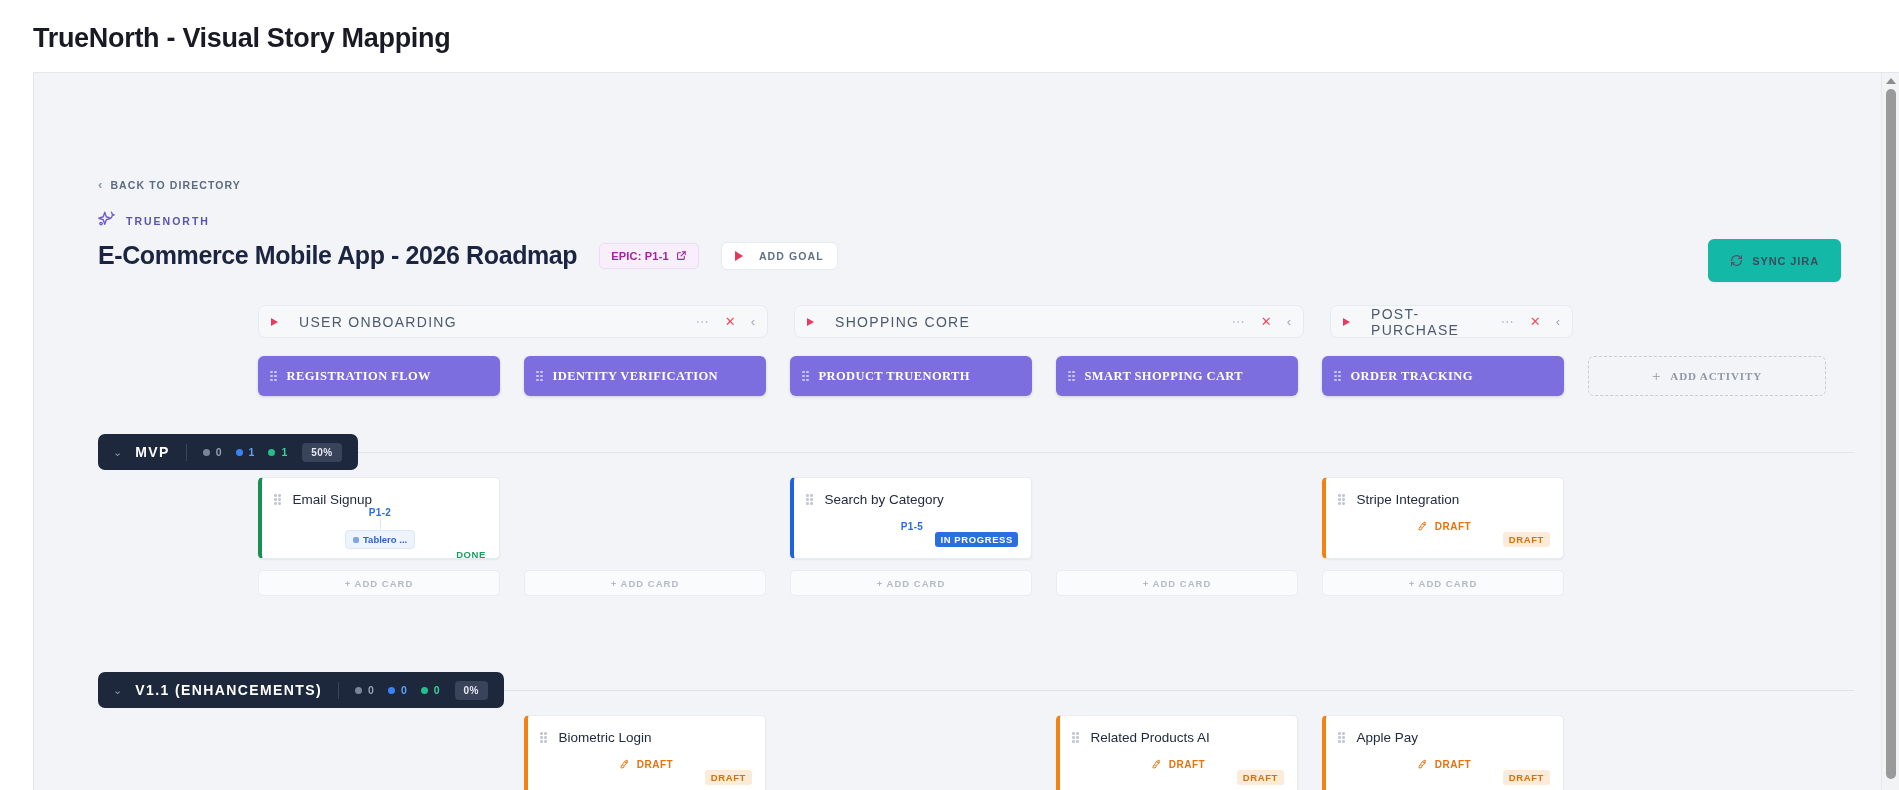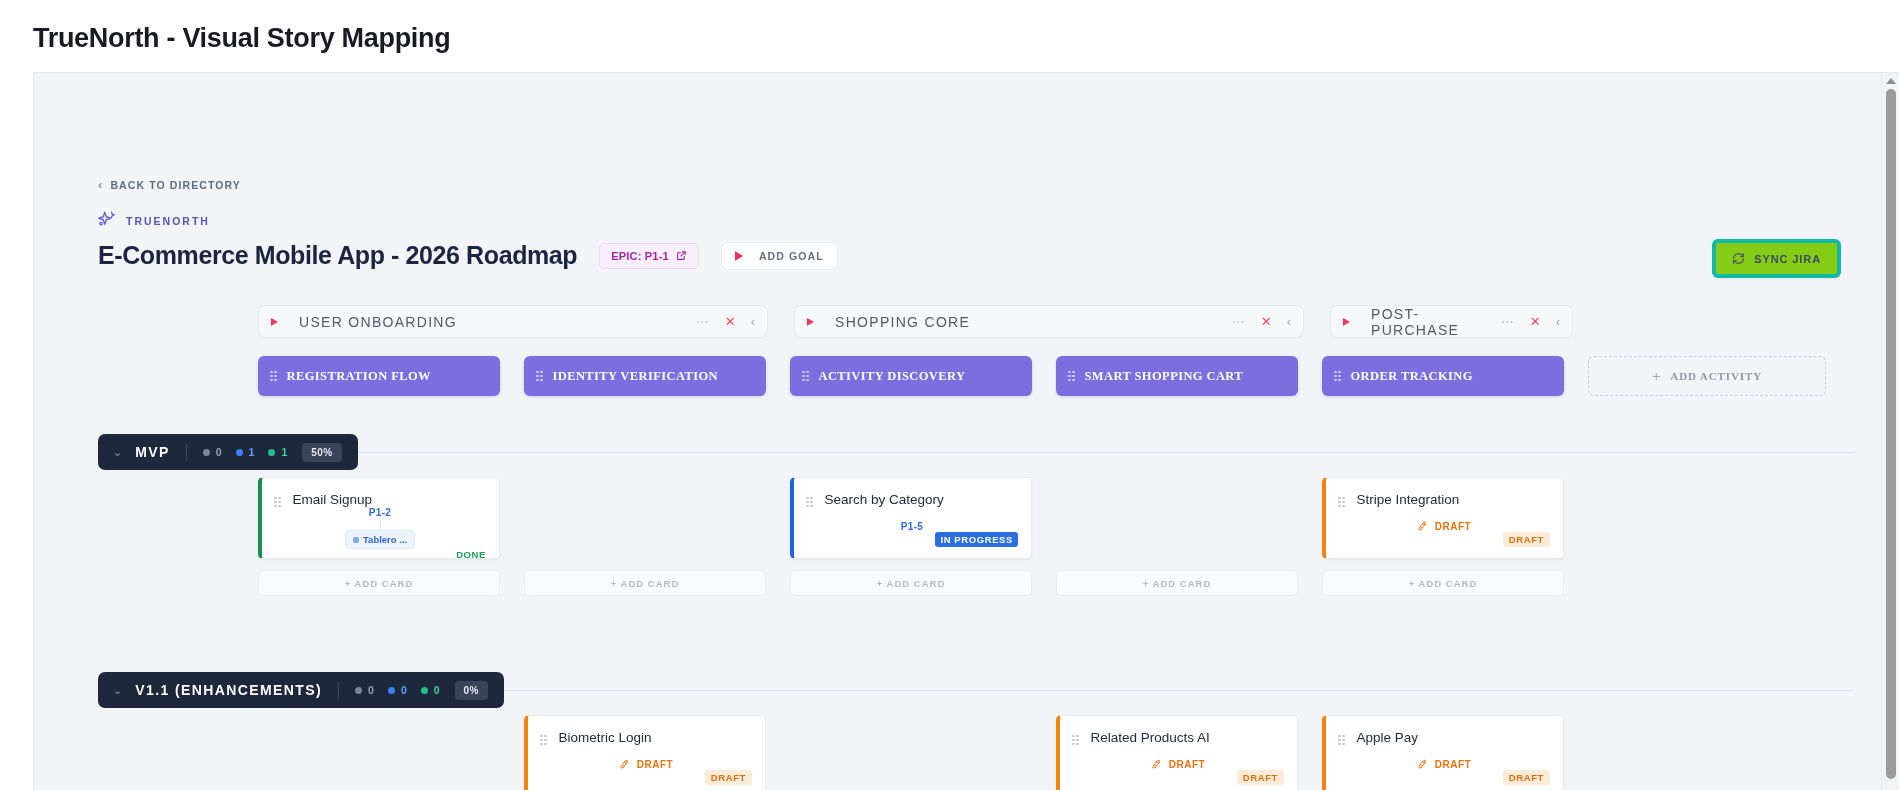--- a/index.html
+++ b/index.html
@@ -122,22 +122,22 @@
     border-top: 5px solid transparent;
     border-bottom: 5px solid transparent;
     border-left: 8px solid #e8365a;
   }
 
   
   .sync-jira {
     position: absolute;
     right: 58px; top: 166px;
     display: flex; align-items: flex-end; gap: 9px;
-    background: #84cc16;
-    border: 4px solid #14b8a6;
+    background: #14b8a6;
+    border: 6px solid #14b8a6;
     border-radius: 6px;
     padding: 9px 16px;
     font-size: 11px; font-weight: bold;
     letter-spacing: 0.9px;
     color: #3e4a5e;
     box-shadow: 0 1px 2px rgba(20,30,50,.05);
     cursor: pointer;
   }
   .sync-icon { width: 13px; height: 13px; display:block; }
 
@@ -289,21 +289,21 @@
     padding: 14px 13px 11px 12px;
     box-shadow: 0 1px 2px rgba(25,35,60,.07);
     height: 82px;
     display: flex; flex-direction: column; justify-content: space-between;
     cursor: pointer;
   }
   .story-card.green  { border-left-color: #1a8f52; }
   .story-card.blue   { border-left-color: #1f64df; }
   .story-card.orange { border-left-color: #f28211; }
 
-  .card-top { display: flex; align-items: flex-end; gap: 12px; }
+  .card-top { display: flex; align-items: center; gap: 12px; }
   .card-title { font-size: 13.5px; color: #222c3f; }
   .card-bottom { display: flex; align-items: center; flex-direction: column; }
 
   .key-id { font-size: 10px; font-weight: bold; color: #2d6ae0; letter-spacing: .3px; }
   .key-sep { width: 1px; height: 12px; background: #e2e6ee; margin: 0 8px; }
   .chip {
     display: inline-flex; align-items: center; gap: 4px;
     background: #eef4fe;
     border: 1px solid #dce7fb;
     border-radius: 4px;
@@ -448,21 +448,21 @@
     </div>
     <div class="activity-card">
       <span class="grip">
           <i></i>
           <i></i>
           <i></i>
           <i></i>
           <i></i>
           <i></i>
         </span>
-      <span class="activity-label">ACTIVITY DISCOVERY</span>
+      <span class="activity-label">PRODUCT TRUENORTH</span>
     </div>
     <div class="activity-card">
       <span class="grip">
           <i></i>
           <i></i>
           <i></i>
           <i></i>
           <i></i>
           <i></i>
         </span>

